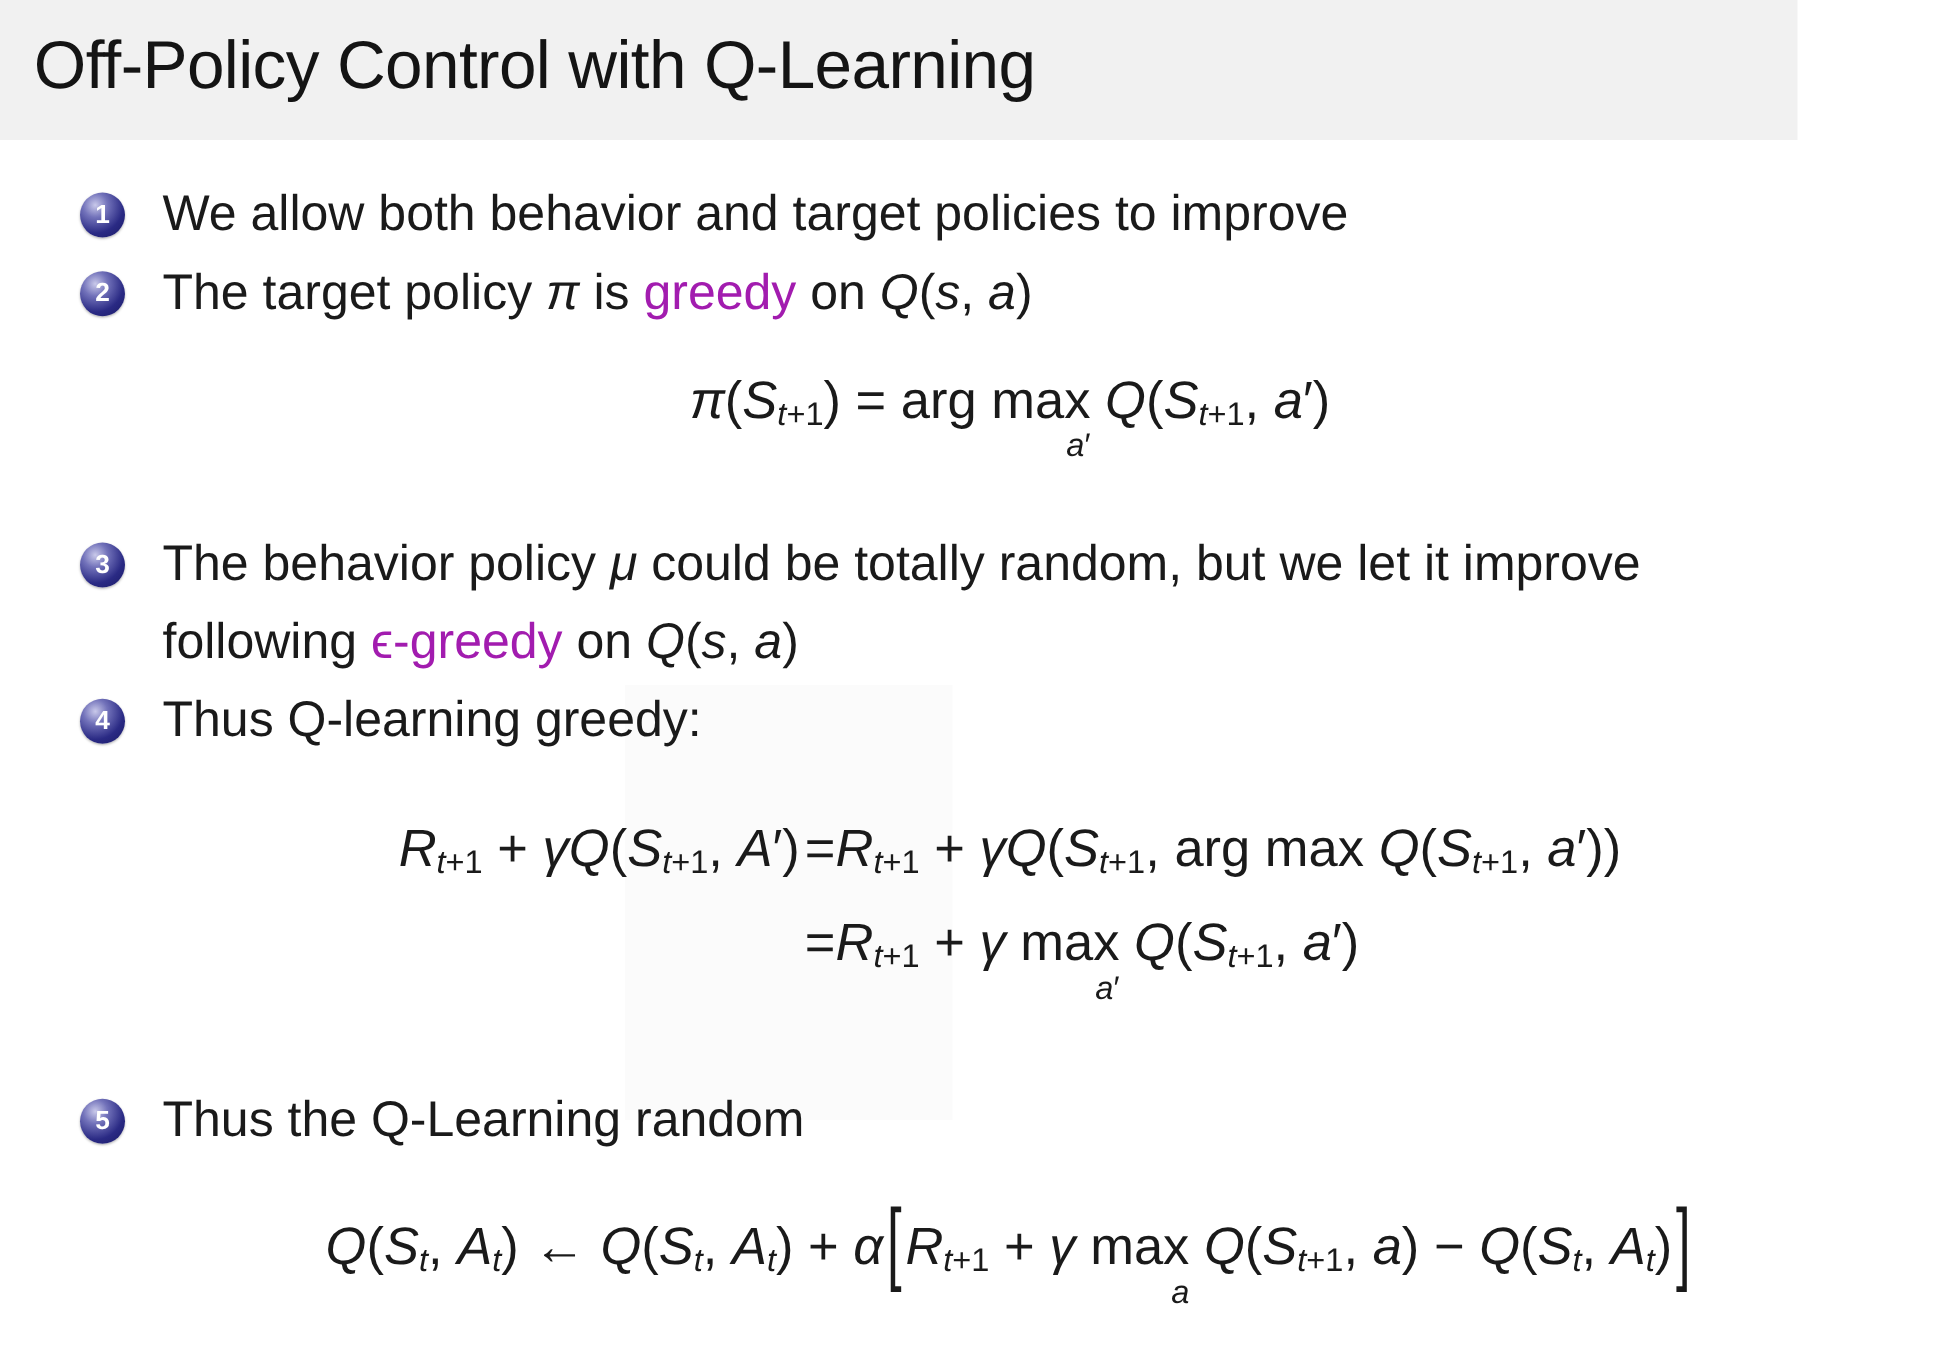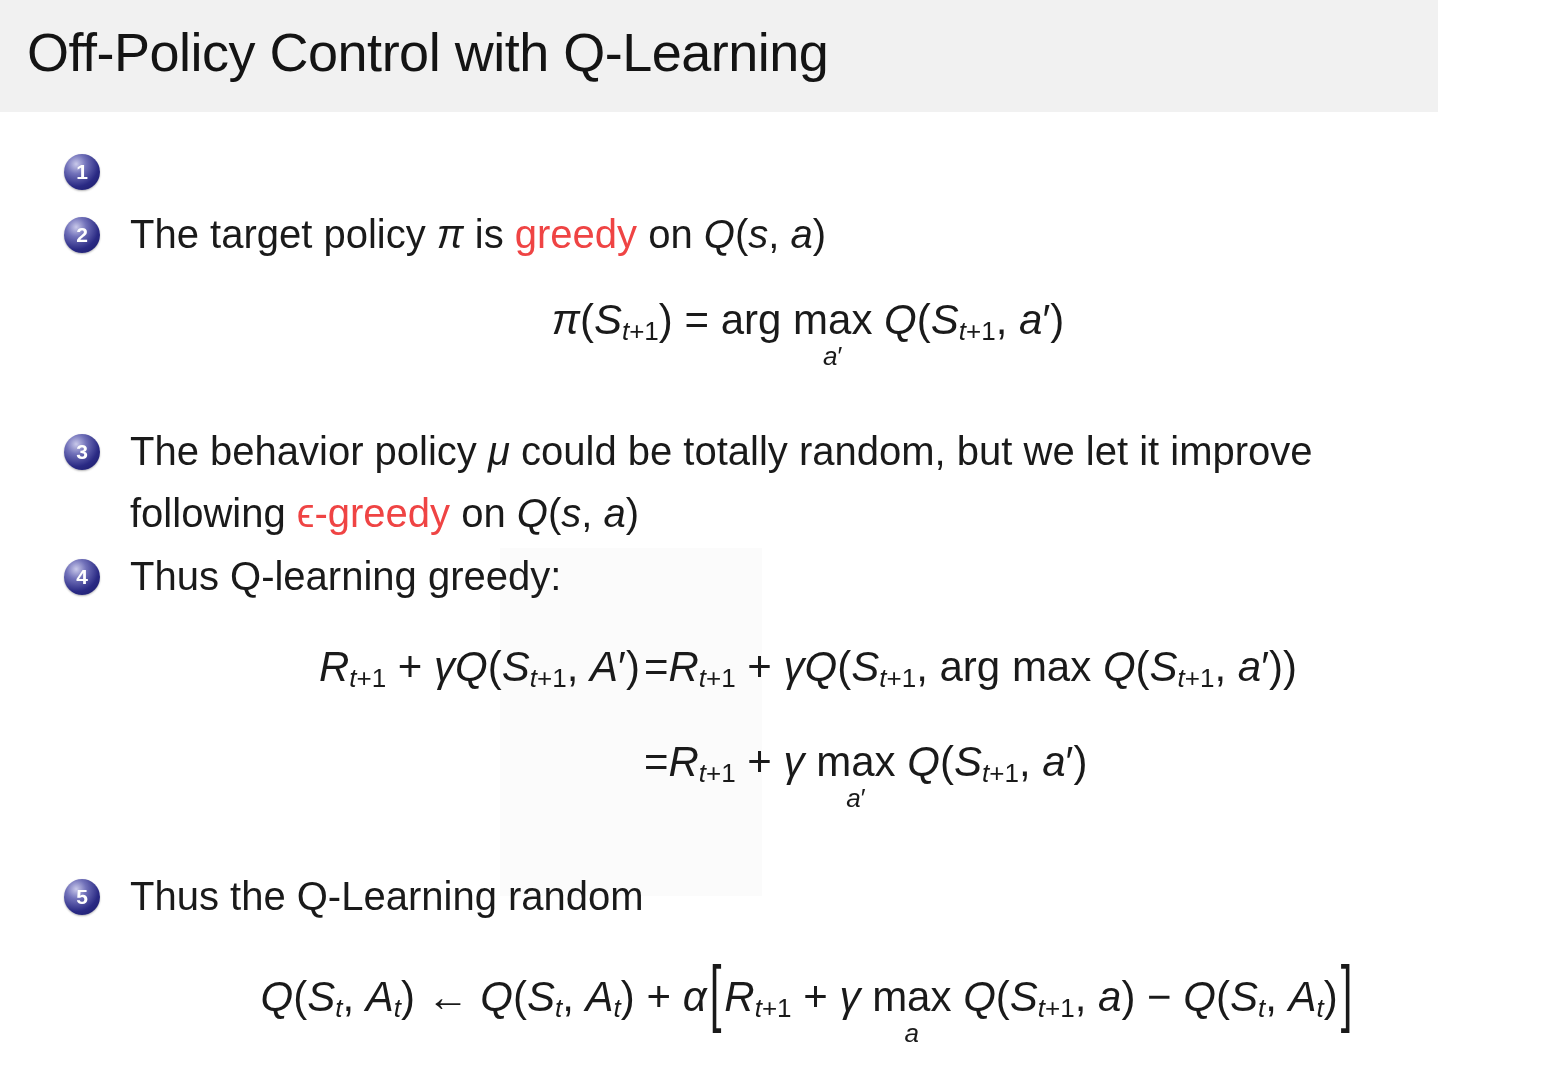--- a/index.html
+++ b/index.html
@@ -14,49 +14,49 @@
   }
   .artifact{position:absolute;left:500px;top:548px;width:262px;height:348px;background:rgba(0,0,0,0.016);}
   .bullet{position:absolute;left:130px;right:34px;font-size:40px;line-height:62px;}
   .ball{
     position:absolute;left:-66px;top:14px;width:36px;height:36px;border-radius:50%;
     background:radial-gradient(circle at 34% 28%, #c9c9ea 0%, #7272ba 28%, #2a2a84 64%, #191964 100%);
     color:#ffffff;font-size:21px;font-weight:700;
     display:flex;align-items:center;justify-content:center;
     box-shadow:0 1px 2px rgba(0,0,0,0.3);
   }
-  .seg-red{color:#ef4444;}
+  .seg-red{color:#a21caf;}
   i{font-style:italic;}
   .formula{
     position:absolute;left:120px;right:56px;font-size:42px;line-height:63px;
     text-align:center;white-space:nowrap;
   }
   .eqgrid{
     display:grid;grid-template-columns:max-content max-content;
-    justify-content:center;row-gap:20px;text-align:left;
+    justify-content:center;row-gap:0;text-align:left;margin-top:12px;
   }
   .eq-l{text-align:right;padding-right:4px;}
   .m-sub{font-size:0.62em;vertical-align:-0.22em;}
-  .m-lim{display:inline-flex;flex-direction:column;align-items:center;vertical-align:baseline;}
+  .m-lim{display:inline-flex;flex-direction:column;align-items:flex-end;vertical-align:baseline;}
   .m-lim .lim-top{line-height:1;}
   .m-lim .lim-bot{font-size:0.62em;line-height:1;margin-top:0.08em;}
   .m-big{display:inline-block;transform:scaleY(1.75);transform-origin:50% 58%;margin:0 3px;font-weight:400;}
 </style>
 </head>
 <body>
 
 <div class="slide">
 
   <header class="hdr">
     <h1>Off-Policy Control with Q-Learning</h1>
   </header>
 
   <div class="artifact"></div>
 
-  <div class="bullet" style="top:140px"><span class="ball">1</span></div>
+  <div class="bullet" style="top:140px"><span class="ball">1</span><span class="bullet-text"><span class="seg-t">We allow both behavior and target policies to improve</span></span></div>
   <div class="bullet" style="top:203px"><span class="ball">2</span><span class="bullet-text"><span class="seg-t">The target policy </span><span><i>π</i></span><span class="seg-t"> is </span><span class="seg-red">greedy</span><span class="seg-t"> on </span><span><i>Q</i></span><span class="m-r">(</span><span><i>s</i></span><span class="m-r">, </span><span><i>a</i></span><span class="m-r">)</span></span></div>
 
   <div class="formula" style="top:288px"><span><i>π</i></span><span class="m-r">(</span><span><i>S</i></span><span class="m-sub"><i>t</i>+1</span><span class="m-r">) = arg </span><span class="m-lim">
         <span class="lim-top">max</span>
         <span class="lim-bot"><i>a</i>′</span>
       </span><span class="m-r"> </span><span><i>Q</i></span><span class="m-r">(</span><span><i>S</i></span><span class="m-sub"><i>t</i>+1</span><span class="m-r">, </span><span><i>a</i>′</span><span class="m-r">)</span></div>
 
   <div class="bullet" style="top:420px"><span class="ball">3</span><span class="bullet-text"><span class="seg-t">The behavior policy </span><span><i>μ</i></span><span class="seg-t"> could be totally random, but we let it improve</span><br><span class="seg-t">following </span><span class="seg-red">ϵ-greedy</span><span class="seg-t"> on </span><span><i>Q</i></span><span class="m-r">(</span><span><i>s</i></span><span class="m-r">, </span><span><i>a</i></span><span class="m-r">)</span></span></div>
   <div class="bullet" style="top:545px"><span class="ball">4</span><span class="bullet-text"><span class="seg-t">Thus Q-learning greedy:</span></span></div>
 

